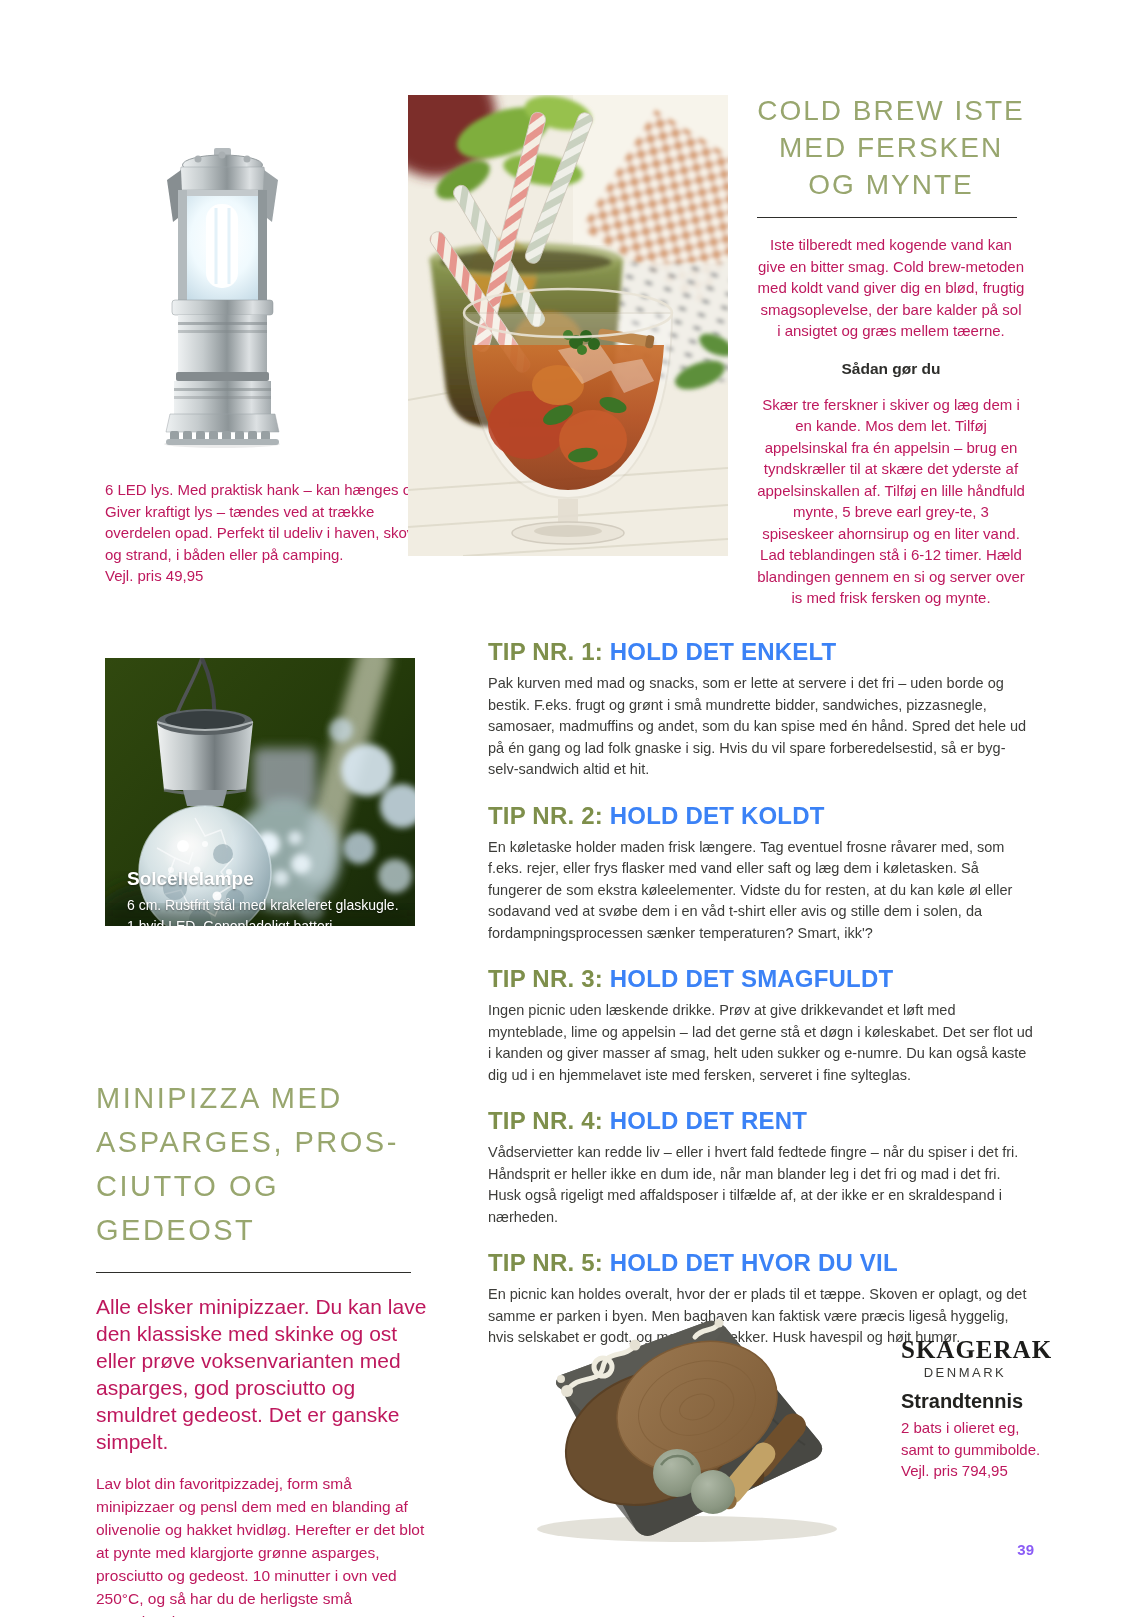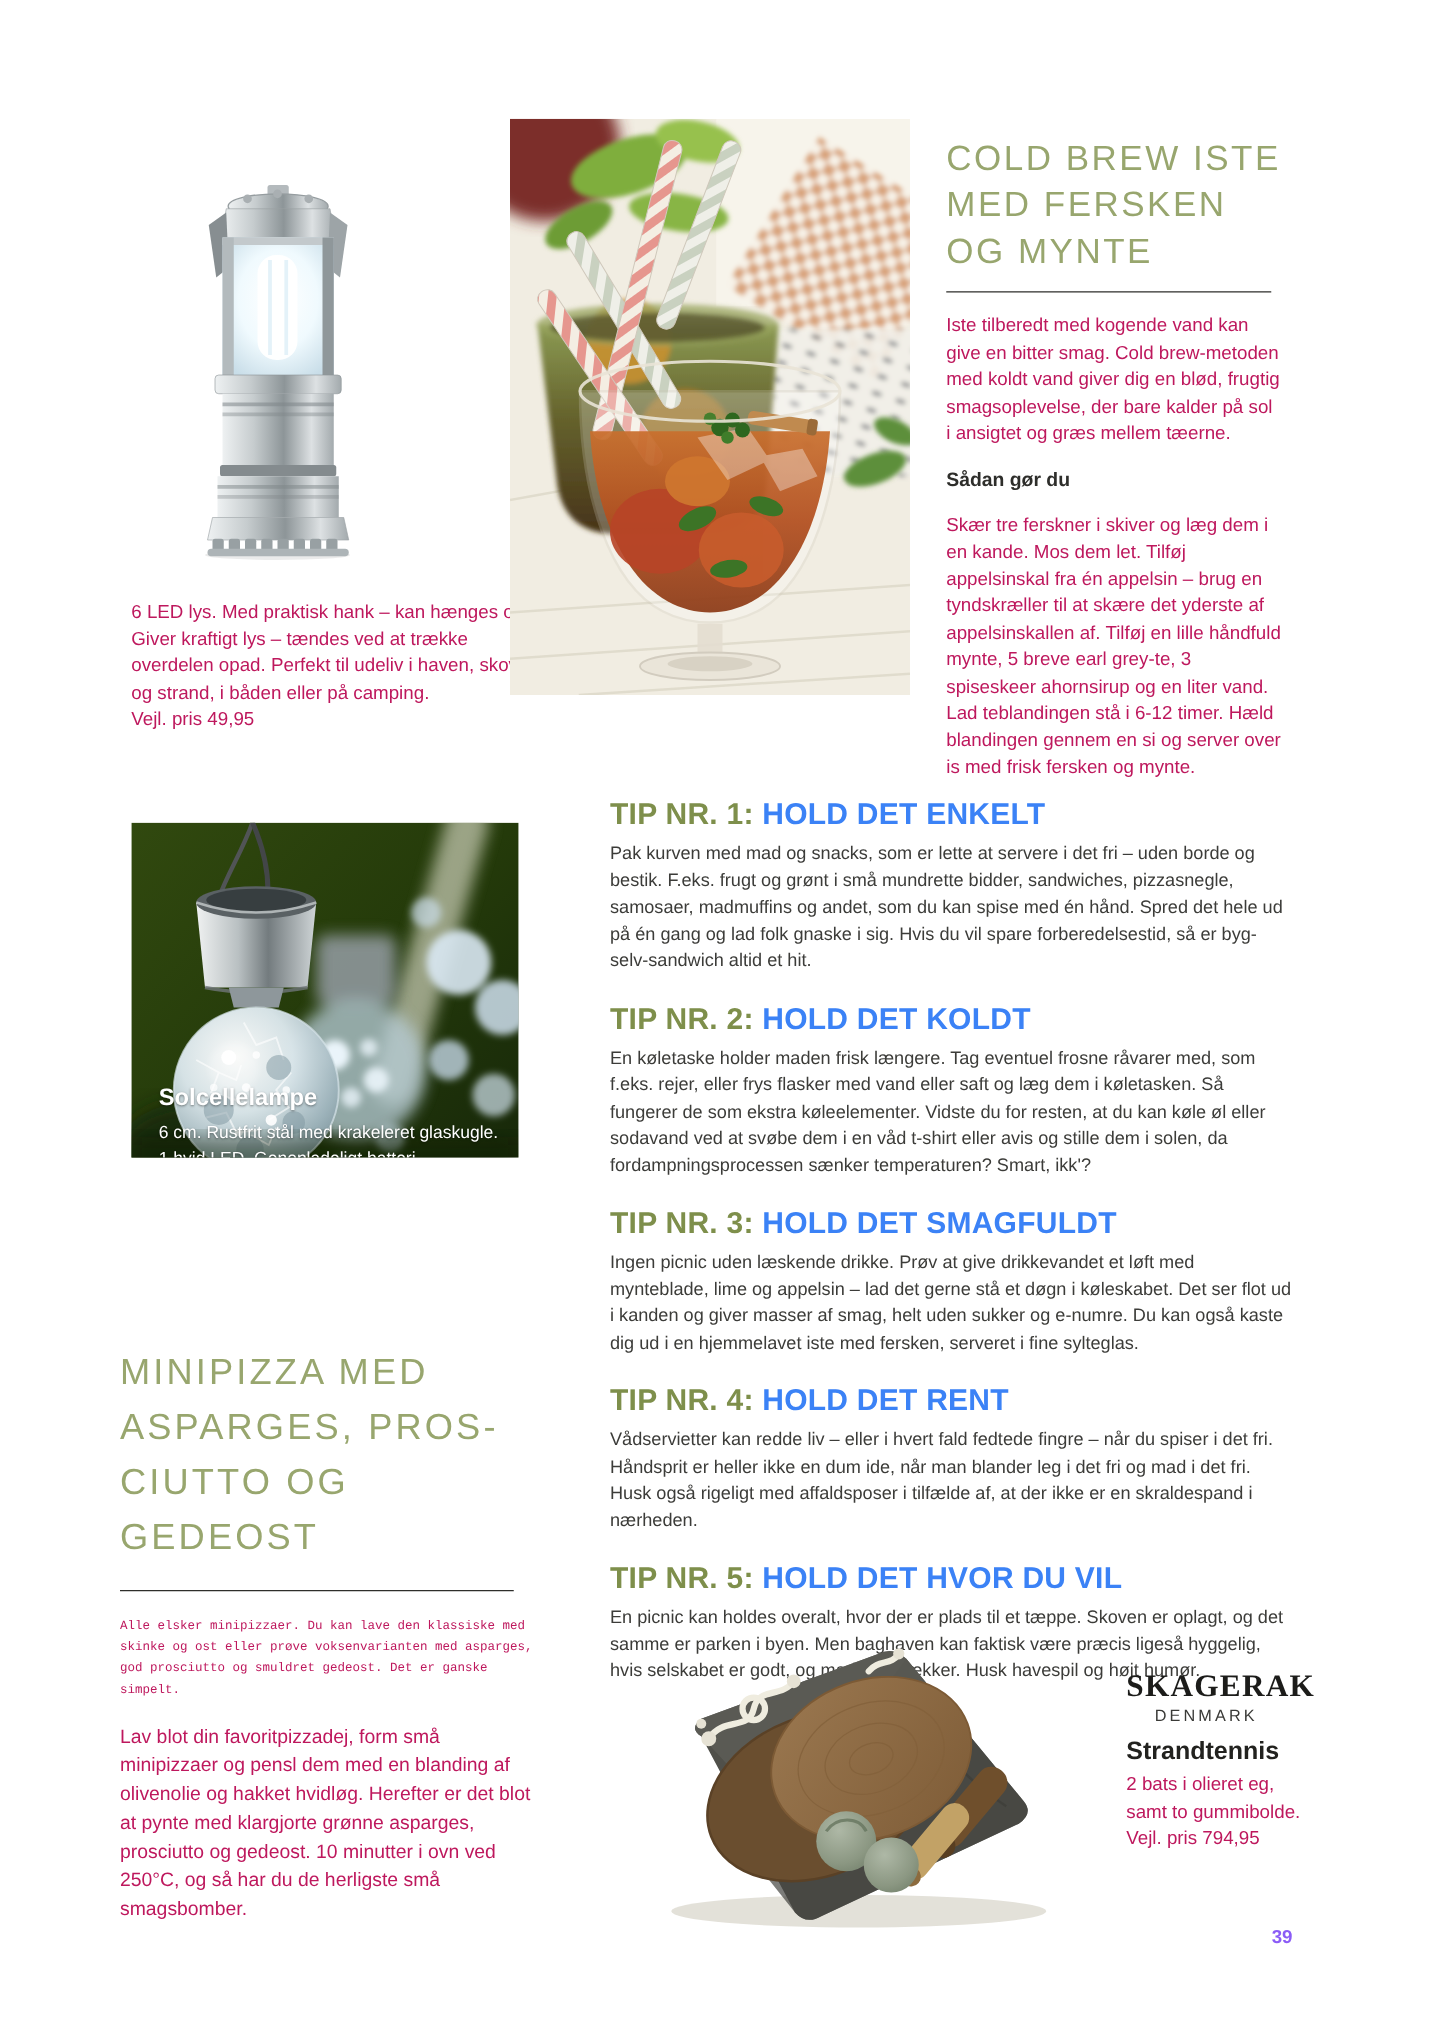--- a/index.html
+++ b/index.html
@@ -194,21 +194,21 @@
         <ellipse cx="292" cy="280" rx="26" ry="12" transform="rotate(-20 292 280)"></ellipse>
         <ellipse cx="308" cy="250" rx="18" ry="9" transform="rotate(25 308 250)"></ellipse>
       </g>
       <ellipse cx="160" cy="218" rx="104" ry="24" fill="none" stroke="#e9e3d6" stroke-width="2.5" opacity=".9"></ellipse>
       <rect x="150" y="404" width="20" height="28" fill="#e3ddd0" opacity=".9"></rect>
       <ellipse cx="160" cy="438" rx="56" ry="11" fill="#eae5d9" stroke="#d2ccbf" stroke-width="1.5"></ellipse>
       <ellipse cx="160" cy="436" rx="34" ry="6" fill="#d8d2c4"></ellipse>
     </svg>
   </figure>
 
-  <aside class="abs" style="left:757px;top:108px;width:268px;">
+  <aside class="abs" style="left:757px;top:92px;width:268px;text-align:center;">
     <h1 class="display pre" style="font-size:28px;line-height:37px;letter-spacing:2px;">COLD BREW ISTE
 MED FERSKEN
 OG MYNTE</h1>
     <hr class="rule" style="width:260px;margin-top:14px;">
     <p class="body" style="margin-top:16px;">Iste tilberedt med kogende vand kan give en bitter smag. Cold brew-metoden med koldt vand giver dig en blød, frugtig smagsoplevelse, der bare kalder på sol i ansigtet og græs mellem tæerne.</p>
     <h5 class="howto-label">Sådan gør du</h5>
     <p class="body">Skær tre ferskner i skiver og læg dem i en kande. Mos dem let. Tilføj appelsinskal fra én appelsin – brug en tyndskræller til at skære det yderste af appelsinskallen af. Tilføj en lille håndfuld mynte, 5 breve earl grey-te, 3 spiseskeer ahornsirup og en liter vand. Lad teblandingen stå i 6-12 timer. Hæld blandingen gennem en si og server over is med frisk fersken og mynte.</p>
   </aside>
 
   <section class="abs" style="left:488px;top:638px;width:545px;">
@@ -335,21 +335,21 @@
       <p>6 cm. Rustfrit stål med krakeleret glaskugle. 1 hvid LED. Genopladeligt batteri.</p>
       <p>Vejl. pris 19,95</p>
     </figcaption>
   </figure>
 
   <section class="abs" style="left:96px;top:1076px;width:335px;">
     <h2 class="display pre" style="font-size:29px;line-height:44px;letter-spacing:2.5px;">MINIPIZZA MED
 ASPARGES, PROS-
 CIUTTO OG GEDEOST</h2>
     <hr class="rule" style="width:315px;margin-top:20px;">
-    <p class="body" style="margin-top:20px;font-size:10px;line-height:17px;font-family:Liberation Mono, monospace;">Alle elsker minipizzaer. Du kan lave den klassiske med skinke og ost eller prøve voksenvarianten med asparges, god prosciutto og smuldret gedeost. Det er ganske simpelt.</p>
+    <p class="body" style="margin-top:20px;font-size:21px;line-height:27px;">Alle elsker minipizzaer. Du kan lave den klassiske med skinke og ost eller prøve voksenvarianten med asparges, god prosciutto og smuldret gedeost. Det er ganske simpelt.</p>
     <p class="body" style="margin-top:17px;font-size:15.5px;line-height:23px;">Lav blot din favoritpizzadej, form små minipizzaer og pensl dem med en blanding af olivenolie og hakket hvidløg. Herefter er det blot at pynte med klargjorte grønne asparges, prosciutto og gedeost. 10 minutter i ovn ved 250°C, og så har du de herligste små smagsbomber.</p>
   </section>
 
   <figure class="abs photo" style="left:505px;top:1295px;width:335px;height:255px;">
     <svg viewBox="0 0 335 255" width="335" height="255">
       <defs>
         <linearGradient id="ten-wood" x1="0" y1="0" x2="1" y2="1">
           <stop offset="0" stop-color="#9b7850"></stop>
             <stop offset="1" stop-color="#7e5c37"></stop>
         </linearGradient>

